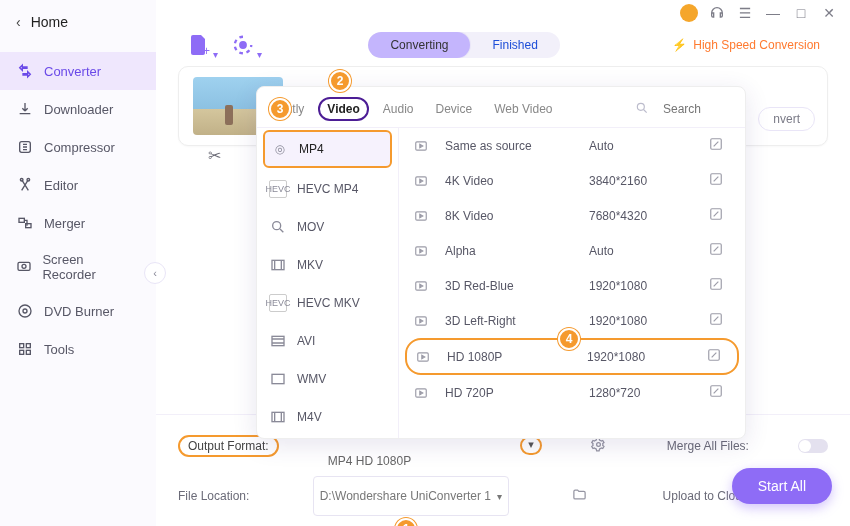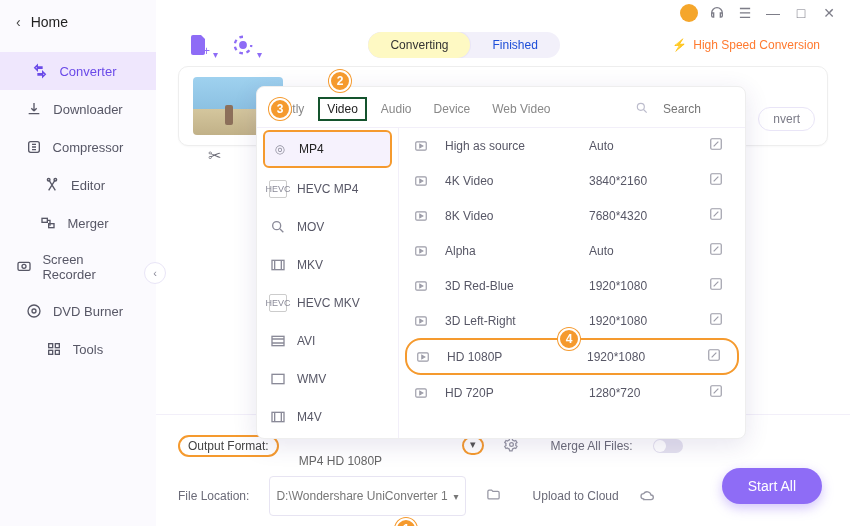--- a/index.html
+++ b/index.html
@@ -3,78 +3,78 @@
 <meta charset="utf-8">
 <style>
   * { box-sizing: border-box; margin: 0; padding: 0; font-family: "Segoe UI", Arial, sans-serif; }
   html, body { width: 850px; height: 526px; overflow: hidden; background: #fff; }
   .app { display: flex; width: 100%; height: 100%; }
   .sidebar { width: 156px; background: #fbfafe; display: flex; flex-direction: column; padding-top: 6px; }
   .sidebar-header { display: flex; align-items: center; gap: 10px; padding: 8px 14px 8px 16px; }
   .back-chev { font-size: 14px; color: #444; }
   .home-title { font-size: 14px; color: #1f1f1f; }
   .nav { margin-top: 14px; display: flex; flex-direction: column; }
-  .nav-item { display: flex; align-items: center; gap: 10px; padding: 10px 24px 10px 16px; font-size: 13px; color: #575766; cursor: pointer; justify-content: center; }
+  .nav-item { display: flex; align-items: center; gap: 10px; padding: 10px 24px 10px 16px; font-size: 13px; color: #575766; cursor: pointer; }
   .nav-item.active { background: #efe7fd; color: #6a4ae8; }
   .nav-item .nav-icon { width: 18px; height: 18px; display: flex; align-items: center; justify-content: center; color: inherit; }
   .nav-item .nav-icon svg { width: 16px; height: 16px; }
 
   .main { flex: 1; position: relative; background: #fff; display: flex; flex-direction: column; }
   .titlebar { height: 26px; display: flex; align-items: center; justify-content: flex-end; gap: 10px; padding-right: 12px; }
   .title-avatar { width: 18px; height: 18px; border-radius: 50%; background: #f5a62b; }
   .tgear, .tmenu, .tmin, .tmax, .tclose { width: 18px; height: 18px; display: flex; align-items: center; justify-content: center; color: #7d7d88; font-size: 14px; }
   .tclose { color: #7d7d88; }
 
   .toolbar { display: flex; align-items: center; padding: 6px 30px 8px 30px; gap: 18px; }
   .tb-ico { width: 26px; height: 26px; display: flex; align-items: center; justify-content: center; position: relative; }
   .tb-seg { margin-left: auto; display: flex; background: #f2f0fa; border-radius: 16px; height: 26px; overflow: hidden; }
   .seg { padding: 0 22px; display: flex; align-items: center; font-size: 12px; color: #1d4ed8; }
-  .seg.active { background: #fef9c3; border-radius: 16px; color: #333; box-shadow: 0 0 0 1px #e9e5f7; }
+  .seg.active { background: #c4b5fd; border-radius: 16px; color: #333; box-shadow: 0 0 0 1px #e9e5f7; }
   .hs-conv { margin-left: auto; color: #ff7a2f; font-size: 12px; display: flex; align-items: center; gap: 6px; }
 
   .content { padding: 0 22px; position: relative; }
   .card { background: #fff; border: 1px solid #eee; border-radius: 10px; padding: 10px 14px; display: flex; align-items: center; gap: 12px; box-shadow: 0 1px 2px rgba(0,0,0,0.03); position: relative; }
   .thumb { width: 90px; height: 58px; background: linear-gradient(180deg,#9fd1ef 0%, #8cc1e2 55%, #d4c69d 55%, #c1b188 100%); border-radius: 4px; position: relative; overflow: hidden; }
   .thumb::after { content:""; position:absolute; left:32px; top:28px; width:8px; height:20px; background:#8c6f5a; border-radius:2px; }
   .filename-row { display: flex; align-items: center; gap: 8px; font-size: 13px; color: #444; }
   .pencil { color: #9d9dab; }
   .scissors { position: absolute; left: 52px; top: 80px; color: #6b6b76; }
   .convert-pill { position: absolute; right: 12px; top: 40px; border: 1px solid #e9e5f7; border-radius: 16px; padding: 4px 14px; font-size: 12px; color: #7b7b87; display: flex; align-items: center; }
 
   .picker { position: absolute; left: 100px; top: 20px; width: 490px; background: #fff; border: 1px solid #eee; border-radius: 8px; box-shadow: 0 6px 24px rgba(60,40,120,0.12); z-index: 5; }
   .picker-tabs { display: flex; align-items: center; padding: 10px 12px 6px 14px; border-bottom: 1px solid #f2eff9; gap: 6px; }
   .ptab { padding: 4px 8px; font-size: 12px; color: #888; cursor: pointer; }
-  .ptab.active { color: #222; font-weight: 400; border: 2px solid #14532d; border-radius: 0; padding: 3px 7px; }
+  .ptab.active { color: #222; font-weight: 700; border: 2px solid #4c1d95; border-radius: 12px; padding: 3px 7px; }
   .ptab-partial { color: #888; }
   .psearch { margin-left: auto; display: flex; align-items: center; gap: 14px; color: #bcbccc; font-size: 12px; }
   .psearch input { border: none; outline: none; font-size: 12px; width: 70px; color: #555; }
 
   .picker-body { display: flex; height: 310px; }
   .pcol-left { width: 142px; border-right: 1px solid #f2eff9; overflow-y: auto; }
   .pcol-right { flex: 1; overflow-y: auto; }
   .fmt-row { display: flex; align-items: center; gap: 10px; padding: 10px 12px; font-size: 12px; color: #575766; cursor: pointer; }
   .fmt-row.sel { background: #f6f2fd; color: #222; border: 2px solid #f59a2e; border-radius: 6px; margin: 2px 6px; padding: 8px 6px; }
   .fmt-ico { width: 18px; height: 18px; display: flex; align-items: center; justify-content: center; color: #8a8a98; }
   .res-row { display: grid; grid-template-columns: 22px 1fr 110px 22px; align-items: center; gap: 10px; padding: 9px 14px; font-size: 12px; color: #575766; position: relative; }
   .res-row.hilite { border: 2px solid #f59a2e; border-radius: 16px; margin: 0 6px; padding: 8px 8px; }
   .res-ico { color: #9c9ca8; width: 16px; height: 16px; display: flex; align-items: center; justify-content: center; }
   .res-edit { color: #9c9ca8; }
 
   .marker { position: absolute; width: 22px; height: 22px; border-radius: 50%; background: #f59a2e; color: #fff; font-size: 12px; font-weight: 600; display: flex; align-items: center; justify-content: center; border: 2px solid #fff; box-shadow: 0 0 0 1px #f59a2e; z-index: 20; }
 
   .footer { position: absolute; left: 0; right: 0; bottom: 0; padding: 8px 22px 10px 22px; background: #fff; display: flex; flex-direction: column; gap: 8px; border-top: 1px solid #f2eff9; }
-  .frow { display: flex; align-items: center; gap: 20px; font-size: 12px; color: #6b6b78; }
+  .frow { display: flex; align-items: center; gap: 14px; font-size: 12px; color: #6b6b78; justify-content: space-between; }
   .of-label { border: 2px solid #f59a2e; border-radius: 12px; padding: 2px 8px; color: #444; }
   .of-val { color: #666; margin-top: 31px; }
   .of-chev { border: 2px solid #f59a2e; border-radius: 10px; padding: 0 6px 2px; color: #555; font-size: 11px; margin-left: 60px; }
   .fgear { color: #9696a3; }
   .merge-toggle { width: 30px; height: 14px; border-radius: 7px; background: #e4e1ef; position: relative; }
   .merge-toggle::after { content: ""; position: absolute; left: 1px; top: 1px; width: 12px; height: 12px; border-radius: 50%; background: #fff; }
   .fpath-box { border: 1px solid #e7e4f2; border-radius: 4px; padding: 12px 6px; display: flex; align-items: center; gap: 6px; color: #777; }
-  .startall { position: absolute; right: 28px; bottom: 22px; background: #8e6cf6; color: #fff; border: none; border-radius: 18px; padding: 10px 26px; font-size: 14px; box-shadow: 0 4px 12px rgba(142,108,246,0.4); }
+  .startall { position: absolute; right: 18px; bottom: 22px; background: #8e6cf6; color: #fff; border: none; border-radius: 18px; padding: 10px 26px; font-size: 14px; box-shadow: 0 4px 12px rgba(142,108,246,0.4); }
 
   .sb-collapse { position: absolute; left: -12px; top: 262px; width: 22px; height: 22px; border-radius: 50%; background: #fff; border: 1px solid #e9e5f7; display: flex; align-items: center; justify-content: center; color: #898999; font-size: 11px; z-index: 3; }
 
   ::-webkit-scrollbar { width: 6px; }
   ::-webkit-scrollbar-thumb { background: #e4e0f0; border-radius: 3px; }
 </style>
 </head>
 <body>
 
 <div class="app">
@@ -295,21 +295,21 @@
               </div>
           </div>
           <div class="pcol-right">
               <div class="res-row">
                 <span class="res-ico">
                   <svg width="14" height="14" viewBox="0 0 24 24" fill="none" stroke="currentColor" stroke-width="2">
                     <rect x="3" y="5" width="18" height="14" rx="2"></rect>
                     <path d="M10 9l5 3-5 3z" fill="currentColor"></path>
                   </svg>
                 </span>
-                <span>High as source</span>
+                <span>Same as source</span>
                 <span>Auto</span>
                 <span class="res-edit"><svg width="14" height="14" viewBox="0 0 24 24" fill="none" stroke="currentColor" stroke-width="2">
                     <rect x="3" y="3" width="18" height="18" rx="2"></rect>
                     <path d="M8 16l8-8"></path>
                   </svg></span>
               </div>
               <div class="res-row">
                 <span class="res-ico">
                   <svg width="14" height="14" viewBox="0 0 24 24" fill="none" stroke="currentColor" stroke-width="2">
                     <rect x="3" y="5" width="18" height="14" rx="2"></rect>

